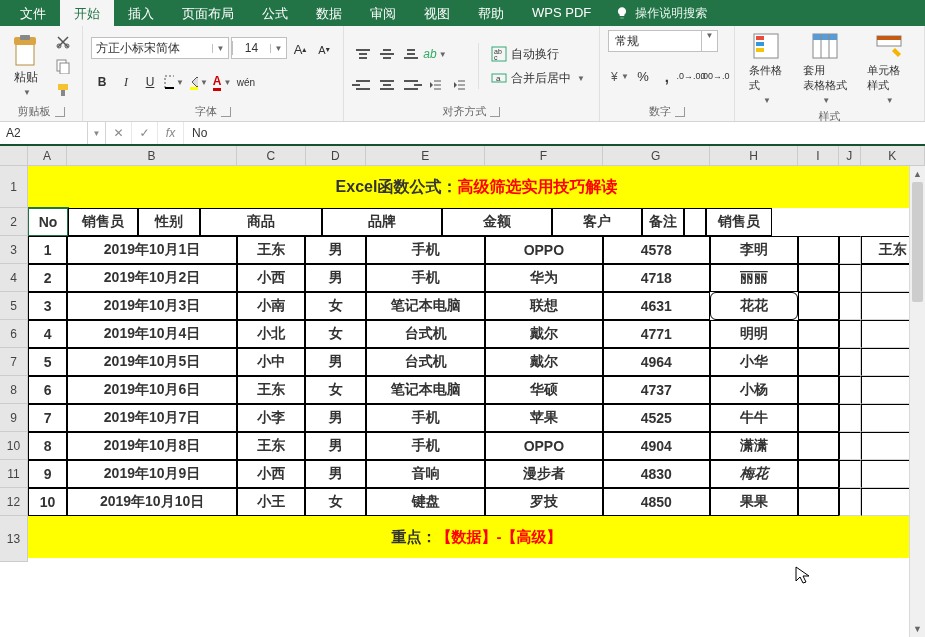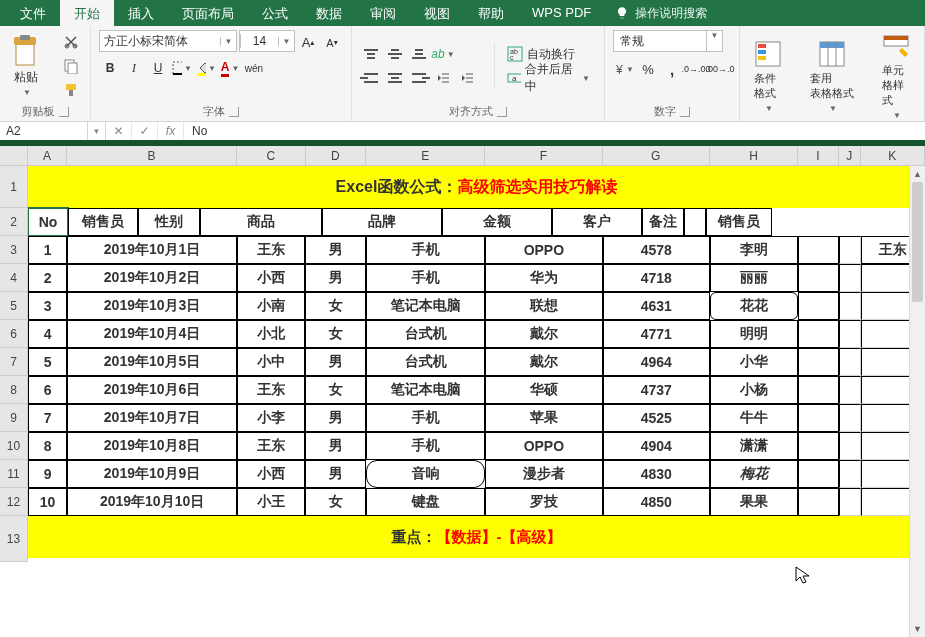--- a/index.html
+++ b/index.html
@@ -8,49 +8,49 @@
 
 .tabs { display: flex; background: #227346; color: #fff; height: 26px; align-items: stretch; padding-left: 6px; }
 .tab { padding: 5px 14px; cursor: pointer; font-size: 13px; }
 .tab.active { background: #f5f5f5; color: #227346; font-weight: 500; }
 .tab-search { display: flex; align-items: center; gap: 6px; padding: 5px 10px; color: #e8f5ee; }
 .bulb { width: 14px; height: 14px; }
 
 
 .ribbon { display: flex; border-bottom: 1px solid #d4d4d4; height: 96px; background: #f5f5f5; }
 .group { display: flex; flex-direction: column; border-right: 1px solid #e0e0e0; padding: 4px 8px 2px; }
-.group-body { flex: 1; display: flex; align-items: center; gap: 16px; }
+.group-body { flex: 1; display: flex; align-items: center; gap: 8px; }
 .group-label { text-align: center; font-size: 11px; color: #666; padding-top: 2px; display: flex; justify-content: center; align-items: center; gap: 4px; }
 .corner { width: 10px; height: 10px; border: 1px solid #999; border-left: none; border-top: none; position: relative; }
 
 .big-btn { display: flex; flex-direction: column; align-items: center; gap: 2px; padding: 2px 4px; cursor: pointer; }
 .small-btn { width: 22px; height: 22px; display: flex; align-items: center; justify-content: center; cursor: pointer; border: 1px solid transparent; }
 .drop-arrow { font-size: 8px; color: #666; margin-left: 2px; }
 
 .font-combo { display: flex; align-items: center; border: 1px solid #c0c0c0; background: #fff; height: 22px; margin-bottom: 3px; }
 .font-name { width: 120px; padding: 0 4px; font-size: 12px; }
 .font-size { width: 38px; padding: 0 4px; font-size: 12px; border-left: 1px solid #c0c0c0; text-align: center; }
 .combo-arrow { width: 16px; text-align: center; font-size: 8px; color: #666; border-left: 1px solid #c0c0c0; cursor: pointer; }
 
-.row { display: flex; align-items: center; gap: 2px; }
+.row { display: flex; align-items: center; gap: 2px; margin-top: 7px; }
 .col { display: flex; flex-direction: column; gap: 2px; }
 
 .align-btn { width: 22px; height: 20px; display: flex; flex-direction: column; align-items: center; justify-content: center; gap: 2px; cursor: pointer; }
 .al-line { width: 14px; height: 2px; background: #555; }
 .al-line.s { width: 8px; }
 
 .wrap-btn { display: flex; align-items: center; gap: 4px; padding: 2px 6px; cursor: pointer; height: 22px; }
 
 .num-combo { display: flex; border: 1px solid #c0c0c0; background: #fff; height: 22px; width: 110px; margin-bottom: 4px; }
 .num-val { flex: 1; padding: 0 6px; display: flex; align-items: center; }
 
 .style-btn { display: flex; flex-direction: column; align-items: center; gap: 3px; padding: 2px 6px; cursor: pointer; font-size: 11px; }
 
 
-.fx-bar { display: flex; height: 24px; border-bottom: 6px solid #14532d; align-items: stretch; }
+.fx-bar { display: flex; height: 24px; border-bottom: 2px solid #14532d; align-items: stretch; }
 .name-box { width: 88px; border-right: 1px solid #d4d4d4; display: flex; align-items: center; padding: 0 6px; background: #fff; }
 .name-arrow { width: 18px; text-align: center; font-size: 8px; color: #888; border-right: 1px solid #d4d4d4; display: flex; align-items: center; justify-content: center; }
 .fx-btns { display: flex; }
 .fx-btn { width: 26px; display: flex; align-items: center; justify-content: center; color: #888; border-right: 1px solid #e8e8e8; cursor: pointer; }
 .fx-input { flex: 1; display: flex; align-items: center; padding: 0 8px; background: #fff; }
 
 
 .sheet-wrap { display: flex; height: calc(637px - 26px - 96px - 24px); overflow: hidden; }
 .corner-cell { width: 28px; height: 20px; background: #e6e6e6; border-right: 1px solid #ccc; border-bottom: 1px solid #ccc; }
 .col-headers { display: flex; height: 20px; }
@@ -495,21 +495,21 @@
           <div class="cell" style="width: 90px;">潇潇</div>
           <div class="cell" style="width: 42px;"></div>
           <div class="cell" style="width: 22px; border-right: 1px solid rgb(212, 212, 212); border-bottom: 1px solid rgb(212, 212, 212);"></div>
           <div class="cell" style="width: 66px; border-right: 1px solid rgb(212, 212, 212); border-bottom: 1px solid rgb(212, 212, 212);"></div>
         </div>
         <div class="grow data" style="height: 28px;">
           <div class="cell" style="width: 40px;">9</div>
           <div class="cell" style="width: 174px;">2019年10月9日</div>
           <div class="cell" style="width: 70px;">小西</div>
           <div class="cell" style="width: 62px;">男</div>
-          <div class="cell" style="width: 122px; border-radius: 11px;">音响</div>
+          <div class="cell" style="width: 122px;">音响</div>
           <div class="cell" style="width: 120px;">漫步者</div>
           <div class="cell" style="width: 110px;">4830</div>
           <div class="cell" style="width: 90px; font-style: italic;">梅花</div>
           <div class="cell" style="width: 42px;"></div>
           <div class="cell" style="width: 22px; border-right: 1px solid rgb(212, 212, 212); border-bottom: 1px solid rgb(212, 212, 212);"></div>
           <div class="cell" style="width: 66px; border-right: 1px solid rgb(212, 212, 212); border-bottom: 1px solid rgb(212, 212, 212);"></div>
         </div>
         <div class="grow data" style="height: 28px;">
           <div class="cell" style="width: 40px;">10</div>
           <div class="cell" style="width: 174px;">2019年10月10日</div>

